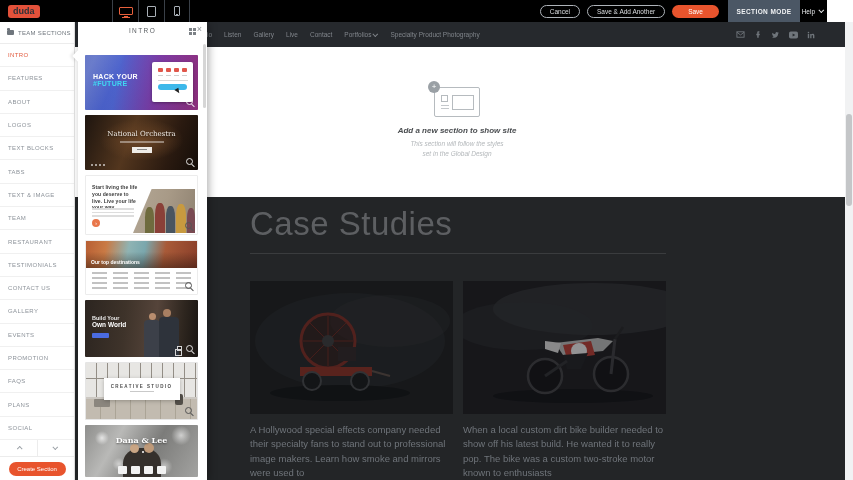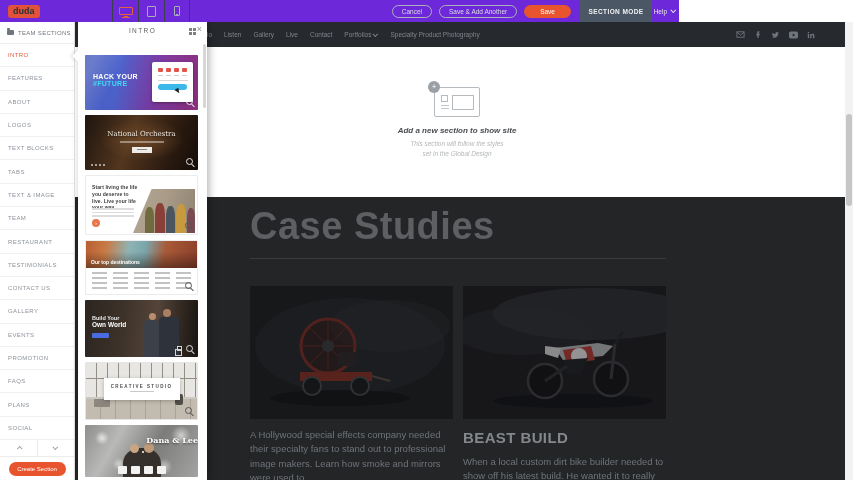--- a/index.html
+++ b/index.html
@@ -1,22 +1,22 @@
 <!DOCTYPE html>
 <html><head>
 <meta charset="utf-8">
 <style>
   * { margin:0; padding:0; box-sizing:border-box; }
   html,body { width:853px; height:480px; overflow:hidden; background:#fff;
               font-family:"Liberation Sans", sans-serif; }
   #app { position:relative; width:853px; height:480px; overflow:hidden; }
 
   
-  .topbar { position:absolute; left:0; top:0; width:679px; height:22px;
-            background:#6d28d9; display:flex; align-items:center; z-index:40; }
+  .topbar { position:absolute; left:0; top:0; width:827px; height:22px;
+            background:#000000; display:flex; align-items:center; z-index:40; }
   .logo { margin-left:8px; background:#e2513a; color:#2d3138; font-weight:bold;
           font-size:9px; padding:2px 5px; border-radius:3px; line-height:1; }
   .devices { position:absolute; left:112px; top:0; height:22px; display:flex; }
   .dev-cell { width:26px; height:22px; display:flex; align-items:center; justify-content:center;
               border-left:1px solid #3a4048; }
   .dev-cell:last-child { border-right:1px solid #3a4048; }
   .ic-desktop { width:14px; height:8px; border:1px solid #e8603c; border-radius:1px; position:relative; }
   .ic-desktop::after { content:""; position:absolute; left:4px; bottom:-3px; width:4px; height:1px;
                        background:#e8603c; box-shadow:-2px 1px 0 0 #e8603c, 2px 1px 0 0 #e8603c; }
   .ic-tablet { width:9px; height:11px; border:1px solid #a9afb6; border-radius:1px; }
@@ -170,21 +170,21 @@
       background:radial-gradient(circle 10px at 15% 25%, rgba(255,255,255,.7), transparent 70%),
                  radial-gradient(circle 14px at 85% 20%, rgba(255,255,255,.6), transparent 70%),
                  radial-gradient(circle 12px at 70% 80%, rgba(255,255,255,.5), transparent 70%),
                  radial-gradient(circle 9px at 30% 75%, rgba(255,255,255,.5), transparent 70%); }
   .t7-couple { position:absolute; left:50%; top:44%; transform:translateX(-50%); width:38px; height:34px;
                background:#35302c; border-radius:45% 45% 0 0; }
   .t7-couple::before { content:""; position:absolute; left:7px; top:-4px; width:9px; height:9px;
                        border-radius:50%; background:#c9a584; }
   .t7-couple::after { content:""; position:absolute; right:7px; top:-5px; width:10px; height:10px;
                       border-radius:50%; background:#bf9a79; }
-  .t7-title { position:absolute; left:0; right:0; top:10px; text-align:right;
+  .t7-title { position:absolute; left:0; right:0; top:10px; text-align:center;
               font-family:"DejaVu Serif", serif; font-size:8px; color:#fff; font-weight:bold;
               text-shadow:0 1px 2px rgba(0,0,0,.5); z-index:2; }
   .t7-dot { position:absolute; left:50%; top:26px; width:2px; height:2px; background:#fff; border-radius:50%; z-index:2; }
   .t7-count { position:absolute; left:0; right:0; bottom:3px; display:flex; justify-content:center; gap:4px; z-index:2; }
   .t7-count i { width:9px; height:8px; background:#f2f2f2; border-radius:1px; }
 
   
   .main { position:absolute; left:75px; top:22px; width:770px; height:458px; background:#fff; z-index:5; }
   .site-nav { position:relative; height:25px; background:#26292d; }
   .nav-items { position:absolute; left:132px; top:0; height:25px; display:flex; align-items:center;
@@ -201,21 +201,21 @@
   .add-icon i.ln1 { position:absolute; left:6px; top:17px; width:8px; height:1px; background:#c4c8cc; }
   .add-icon i.ln2 { position:absolute; left:6px; top:20px; width:8px; height:1px; background:#c4c8cc; }
   .add-icon i.big { position:absolute; right:5px; top:7px; width:22px; height:15px; border:1px solid #b6bbbf; }
   .add-circle { position:absolute; left:-6px; top:-6px; width:12px; height:12px; border-radius:50%;
                 background:#9aa0a5; color:#fff; font-size:8px; line-height:12px; text-align:center; cursor:pointer; }
   .add-title { margin-top:9px; font-size:8px; font-weight:bold; font-style:italic; color:#4a4d50; }
   .add-sub { margin-top:4px; font-size:6.5px; font-style:italic; color:#b3b7ba; line-height:1.55; }
 
   .dark-sec { position:relative; height:283px; background:#232527; }
   .case-wrap { position:absolute; left:175px; top:8px; width:416px; }
-  .case-heading { font-size:38px; font-weight:bold; color:#5d5f62; letter-spacing:.5px;
+  .case-heading { font-size:33px; font-weight:normal; color:#5d5f62; letter-spacing:.5px;
                   font-family:"Liberation Sans", sans-serif; }
   .case-rule { margin-top:10px; border-top:1px solid #3a3c3e; }
   .case-cols { display:flex; gap:10px; margin-top:27px; }
   .case-col { width:203px; }
   .case-img { width:100%; height:133px; background:#1b1c1e; overflow:hidden; }
   .case-title { margin-top:10px; font-size:15px; font-weight:bold; color:#84888c; letter-spacing:.4px; }
   .case-text { margin-top:9px; font-size:9.5px; line-height:1.5; color:#6f747a; }
 
   .scrollbar { position:absolute; right:0; top:22px; width:8px; height:458px; background:#f1f2f3; z-index:30; }
   .scroll-thumb { position:absolute; left:1px; top:92px; width:6px; height:92px; background:#c4c6c8; border-radius:3px; cursor:pointer; }
@@ -382,21 +382,20 @@
                 <path d="M92 62 L135 57 L150 60 L140 70 L100 74 Z" fill="#b5b6b4"></path>
                 <path d="M100 64 L128 60 L132 74 L104 78 Z" fill="#b33a30"></path>
                 <circle cx="116" cy="70" r="8" fill="#e8e8e6"></circle>
                 <path d="M82 60 L98 62 L95 72 L82 68 Z" fill="#d8d8d6"></path>
                 <path d="M100 74 L125 72 L118 88 L104 88 Z" fill="#1d1e20"></path>
                 <line x1="152" y1="58" x2="160" y2="46" stroke="#222324" stroke-width="2.5"></line>
                 <line x1="82" y1="95" x2="104" y2="80" stroke="#2c2d2f" stroke-width="3"></line>
                 <rect width="203" height="133" fill="#141518" opacity=".4"></rect>
               </svg>
             </div>
-            <div class="case-title">BEAST BUILD</div>
             <div class="case-text">When a local custom dirt bike builder needed to show off his latest build. He wanted it to really pop. The bike was a custom two-stroke motor known to enthusiasts</div>
           </div>
 
         </div>
       </div>
     </div>
   </div>
 
   <div class="panel">
     <div class="panel-notch"></div>

